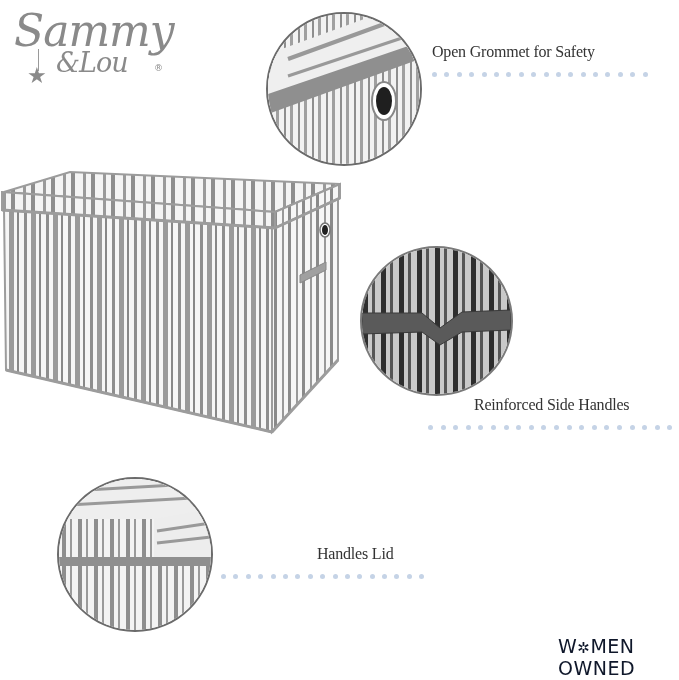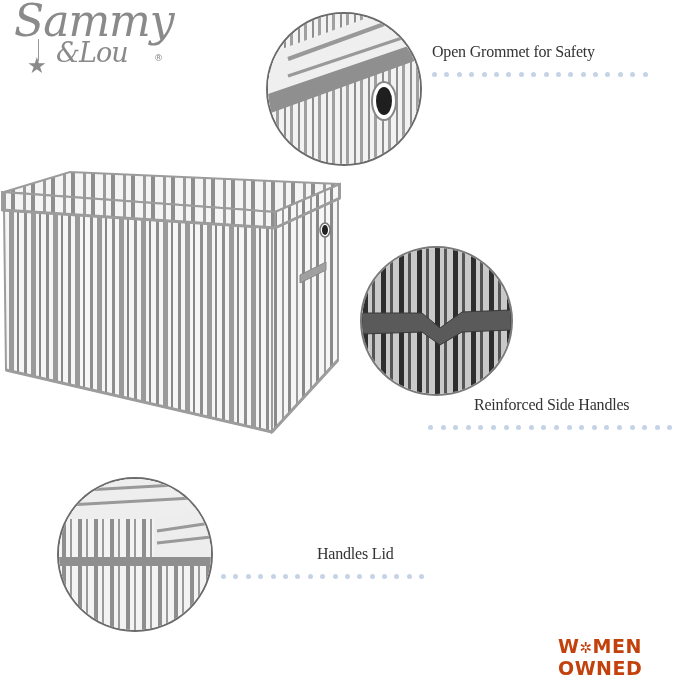--- a/index.html
+++ b/index.html
@@ -1,38 +1,38 @@
 <!DOCTYPE html>
 <html><head>
 <meta charset="utf-8">
 <style>
   html, body { margin:0; padding:0; background:#ffffff; }
   body { width:679px; height:680px; position:relative; overflow:hidden; font-family:"DejaVu Sans", sans-serif; }
   .abs { position:absolute; }
 
   
-  .logo { left:12px; top:1px; width:190px; height:85px; }
+  .logo { left:12px; top:11px; width:190px; height:85px; }
   .logo-sammy { position:absolute; left:2px; top:-6px; font-family:"DejaVu Serif", serif; font-style:italic; font-size:44px; color:#8a8a8a; letter-spacing:-1px; }
   .logo-lou { position:absolute; left:44px; top:36px; font-family:"DejaVu Serif", serif; font-style:italic; font-size:27px; color:#8a8a8a; letter-spacing:-1px; }
   .logo-reg { position:absolute; left:142px; top:52px; font-size:9px; color:#8a8a8a; }
   .logo-string { position:absolute; left:26px; top:38px; width:1px; height:22px; background:#9a9a9a; }
   .logo-star { position:absolute; left:15px; top:54px; font-size:22px; color:#8a8a8a; line-height:22px; }
 
   
   .label { font-family:Liberation Serif, serif; font-size:16px; color:#333; white-space:nowrap; letter-spacing:-0.2px; }
   .dots { height:6px; display:flex; gap:0; }
   .dot { width:5px; height:5px; border-radius:50%; background:#c5d3e6; }
 
   
   .circle { border-radius:50%; border:2px solid #6b6b6b; overflow:hidden; box-sizing:border-box; }
 
   
   .box-wrap { left:0px; top:170px; width:345px; height:265px; }
 
-  .women { left:558px; top:636px; font-family:"DejaVu Sans", sans-serif; color:#c2410c; font-size:19px; line-height:20px; letter-spacing:0.5px;font-weight:bold; }
+  .women { left:558px; top:636px; font-family:"DejaVu Sans", sans-serif; color:#0f172a; font-size:19px; line-height:20px; letter-spacing:0.5px; }
 </style>
 </head>
 <body>
 
 <div class="abs logo">
   <span class="logo-sammy">Sammy</span>
   <span class="logo-string"></span>
   <span class="logo-star">★</span>
   <span class="logo-lou">&amp;Lou</span>
   <span class="logo-reg">®</span>

